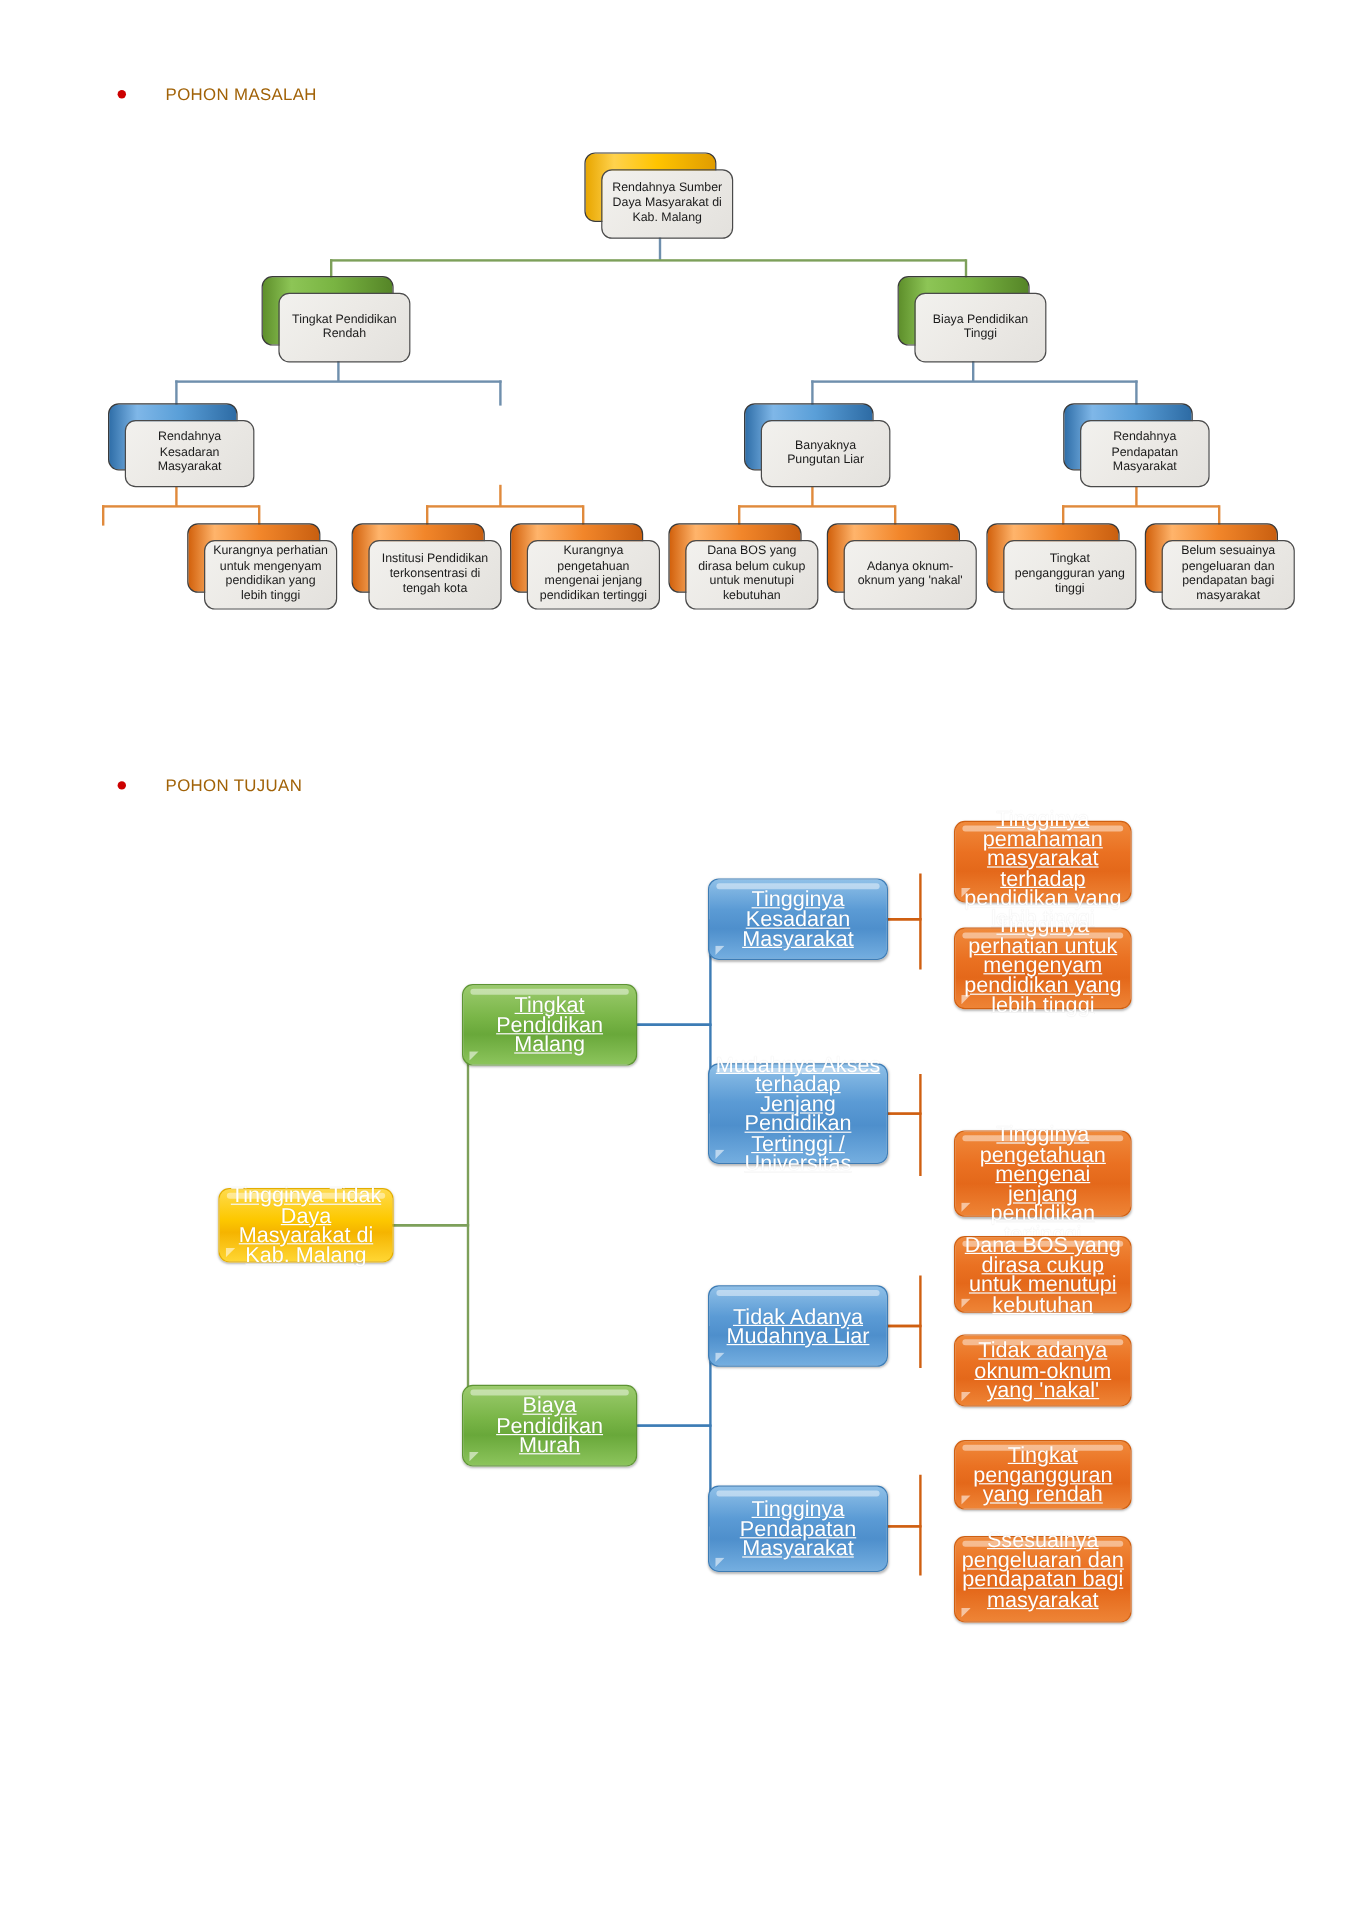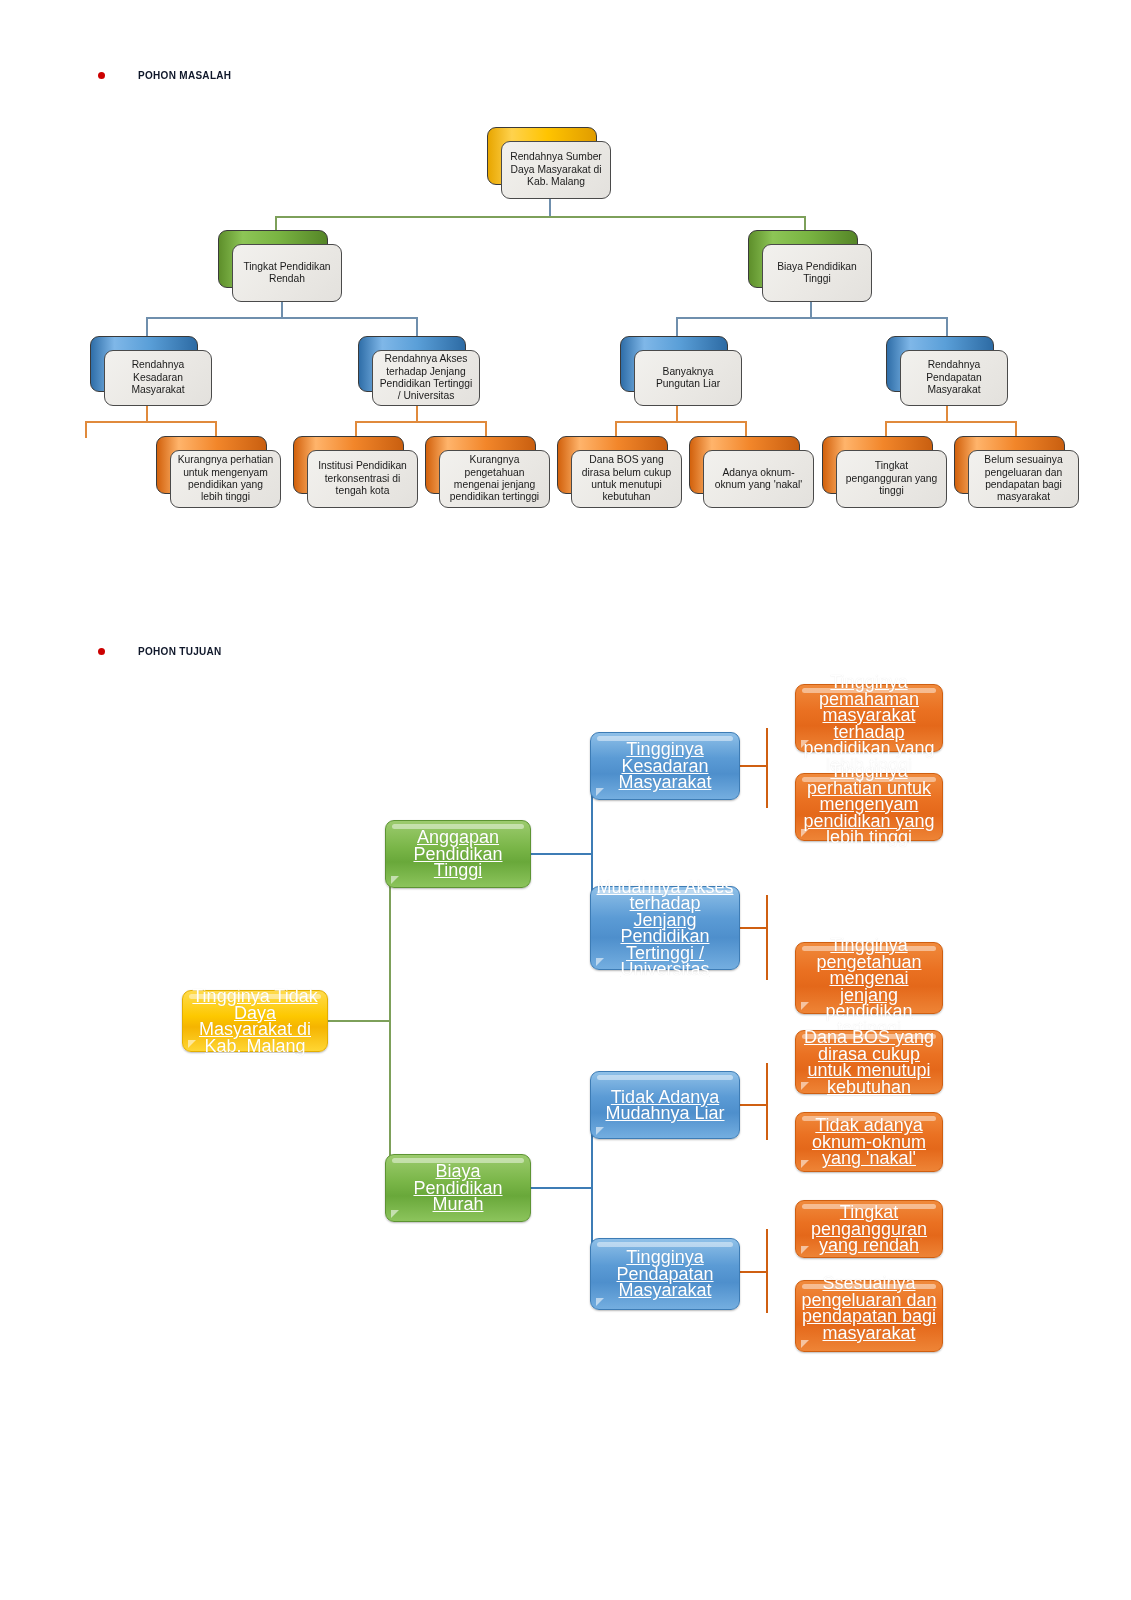--- a/index.html
+++ b/index.html
@@ -2,21 +2,21 @@
 <html><head>
 <meta charset="utf-8">
 <style>
   html,body{margin:0;padding:0;background:#ffffff;}
   body{width:1131px;height:1600px;position:relative;font-family:"Liberation Sans",sans-serif;overflow:hidden;}
   .page{position:relative;width:1131px;height:1600px;}
 
   
   .heading{position:absolute;display:flex;align-items:center;gap:0;}
   .bullet{width:7px;height:7px;border-radius:50%;background:#cc0000;display:inline-block;margin-right:33px;}
-  .heading-text{color:#0f172a;font-weight:bold;font-size:10px;letter-spacing:.3px;font-family:"Liberation Sans",sans-serif;}
+  .heading-text{color:#a16207;font-weight:normal;font-size:14px;letter-spacing:.3px;font-family:"Liberation Sans",sans-serif;}
 
   
   .t1{position:absolute;left:0;top:0;width:1131px;height:560px;}
   .n1{position:absolute;box-sizing:border-box;}
   .n1 .back{position:absolute;left:0;top:0;right:14px;bottom:14px;border-radius:9px;border:1px solid #3a3a3a;}
   .n1 .front{position:absolute;left:14px;top:14px;right:0;bottom:0;border-radius:9px;border:1px solid #4a4a4a;
              background:linear-gradient(135deg,#f2f1ee 0%,#eceae6 45%,#e3e1dd 100%);
              display:flex;align-items:center;justify-content:flex-end;text-align:center;padding:2px 5px;}
   .n1 .front span{font-size:10.3px;line-height:12.4px;color:#1a1a1a;font-family:"Liberation Sans",sans-serif;}
   .n1.yellow .back{background:linear-gradient(90deg,#e8a600 0%,#ffd24d 22%,#ffc400 55%,#e09c00 100%);}
@@ -115,26 +115,20 @@
         <span>Biaya Pendidikan Tinggi</span>
       </div>
     </div>
 
     <div class="n1 blue" style="left:90px;top:336px;width:122px;height:70px;">
       <div class="back"></div>
       <div class="front">
         <span>Rendahnya Kesadaran Masyarakat</span>
       </div>
     </div>
-    <div class="n1 blue" style="left:358px;top:336px;width:122px;height:70px;">
-      <div class="back"></div>
-      <div class="front">
-        <span>Rendahnya Akses terhadap Jenjang Pendidikan Tertinggi / Universitas</span>
-      </div>
-    </div>
     <div class="n1 blue" style="left:620px;top:336px;width:122px;height:70px;">
       <div class="back"></div>
       <div class="front">
         <span>Banyaknya Pungutan Liar</span>
       </div>
     </div>
     <div class="n1 blue" style="left:886px;top:336px;width:122px;height:70px;">
       <div class="back"></div>
       <div class="front">
         <span>Rendahnya Pendapatan Masyarakat</span>
@@ -217,21 +211,21 @@
         <path d="M739 652 L767 652 L767 693" stroke="#cf5f11"></path>
       </g>
     </svg>
 
     <div class="n2 yellow" style="left:182px;top:370px;width:146px;height:62px;">
       <span class="lbl">Tingginya Tidak Daya Masyarakat di Kab. Malang</span>
       <span class="nub"></span>
     </div>
 
     <div class="n2 green" style="left:385px;top:200px;width:146px;height:68px;">
-      <span class="lbl">Anggapan Pendidikan Tinggi</span>
+      <span class="lbl">Tingkat Pendidikan Malang</span>
       <span class="nub"></span>
     </div>
     <div class="n2 green" style="left:385px;top:534px;width:146px;height:68px;">
       <span class="lbl">Biaya Pendidikan Murah</span>
       <span class="nub"></span>
     </div>
 
     <div class="n2 blue" style="left:590px;top:112px;width:150px;height:68px;">
       <span class="lbl">Tingginya Kesadaran Masyarakat</span>
       <span class="nub"></span>

